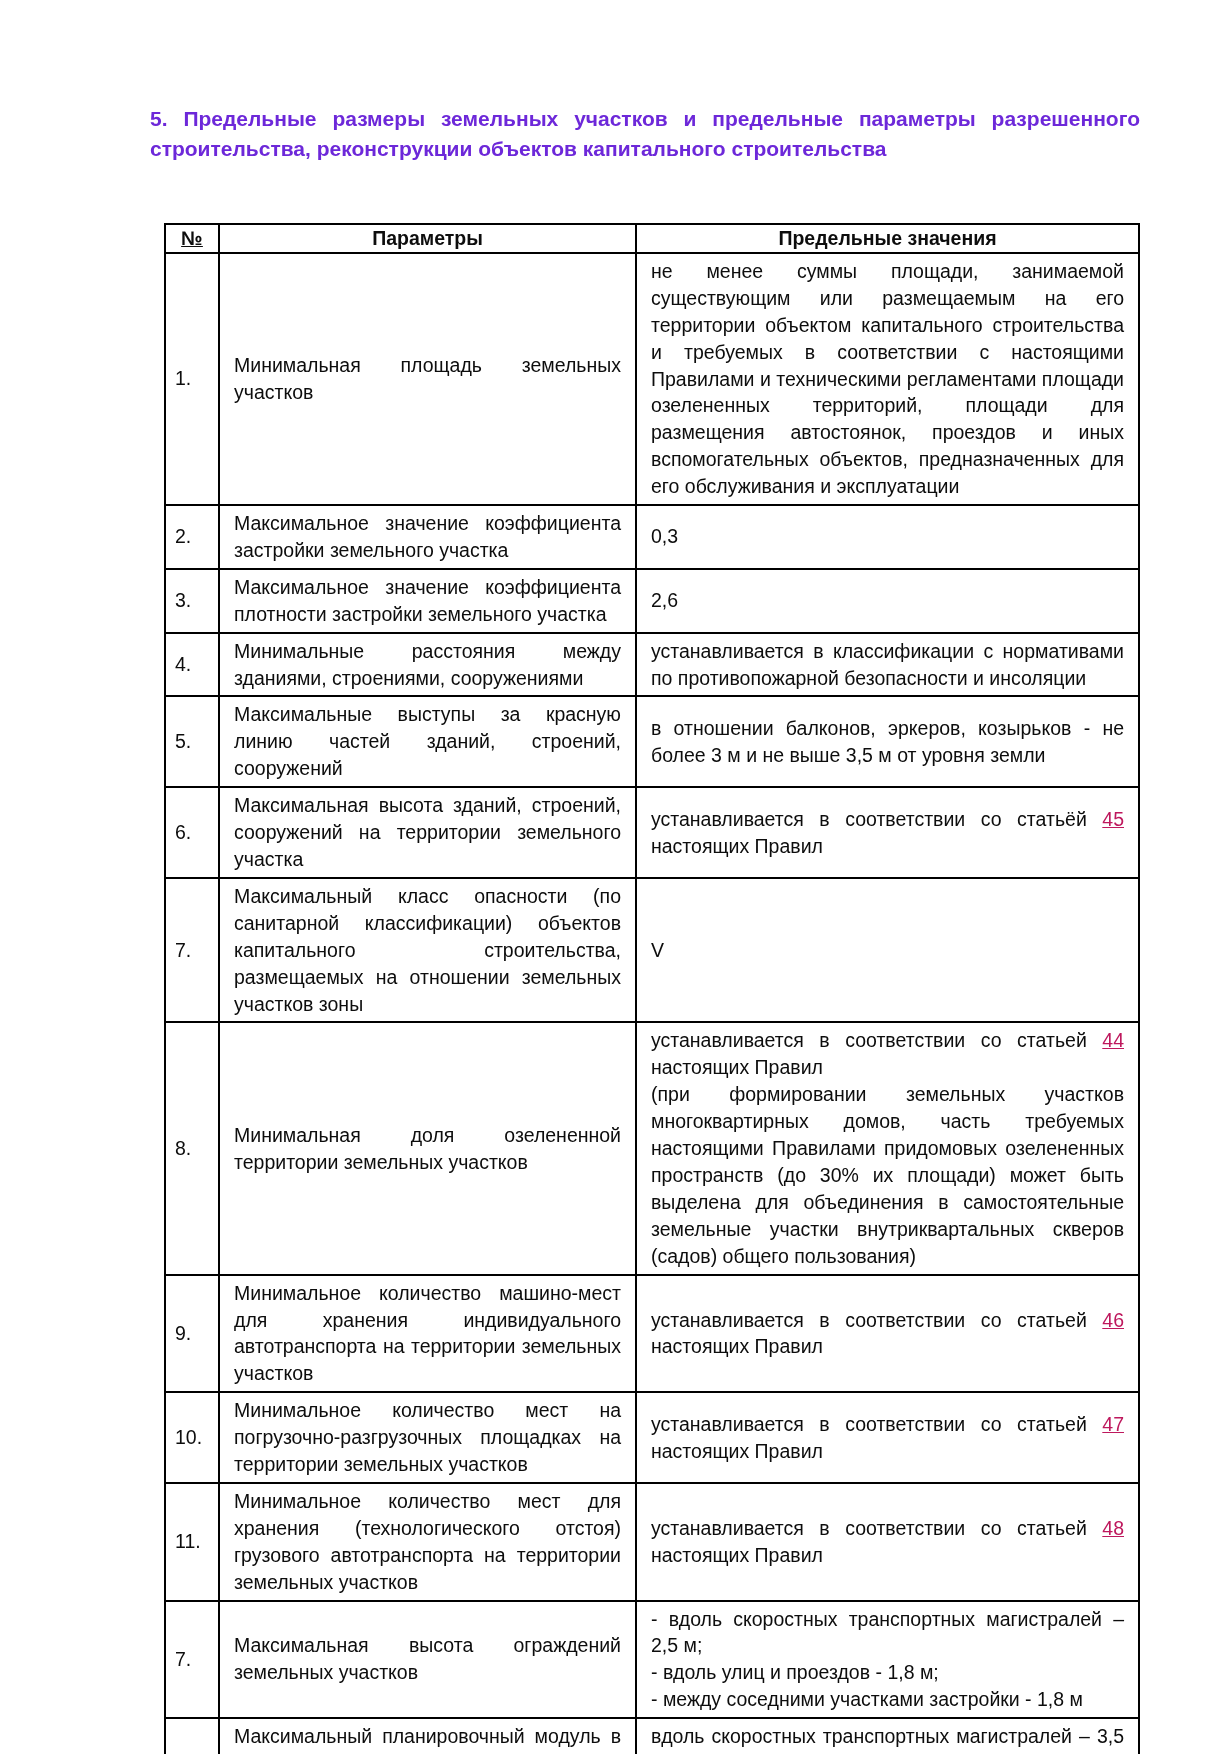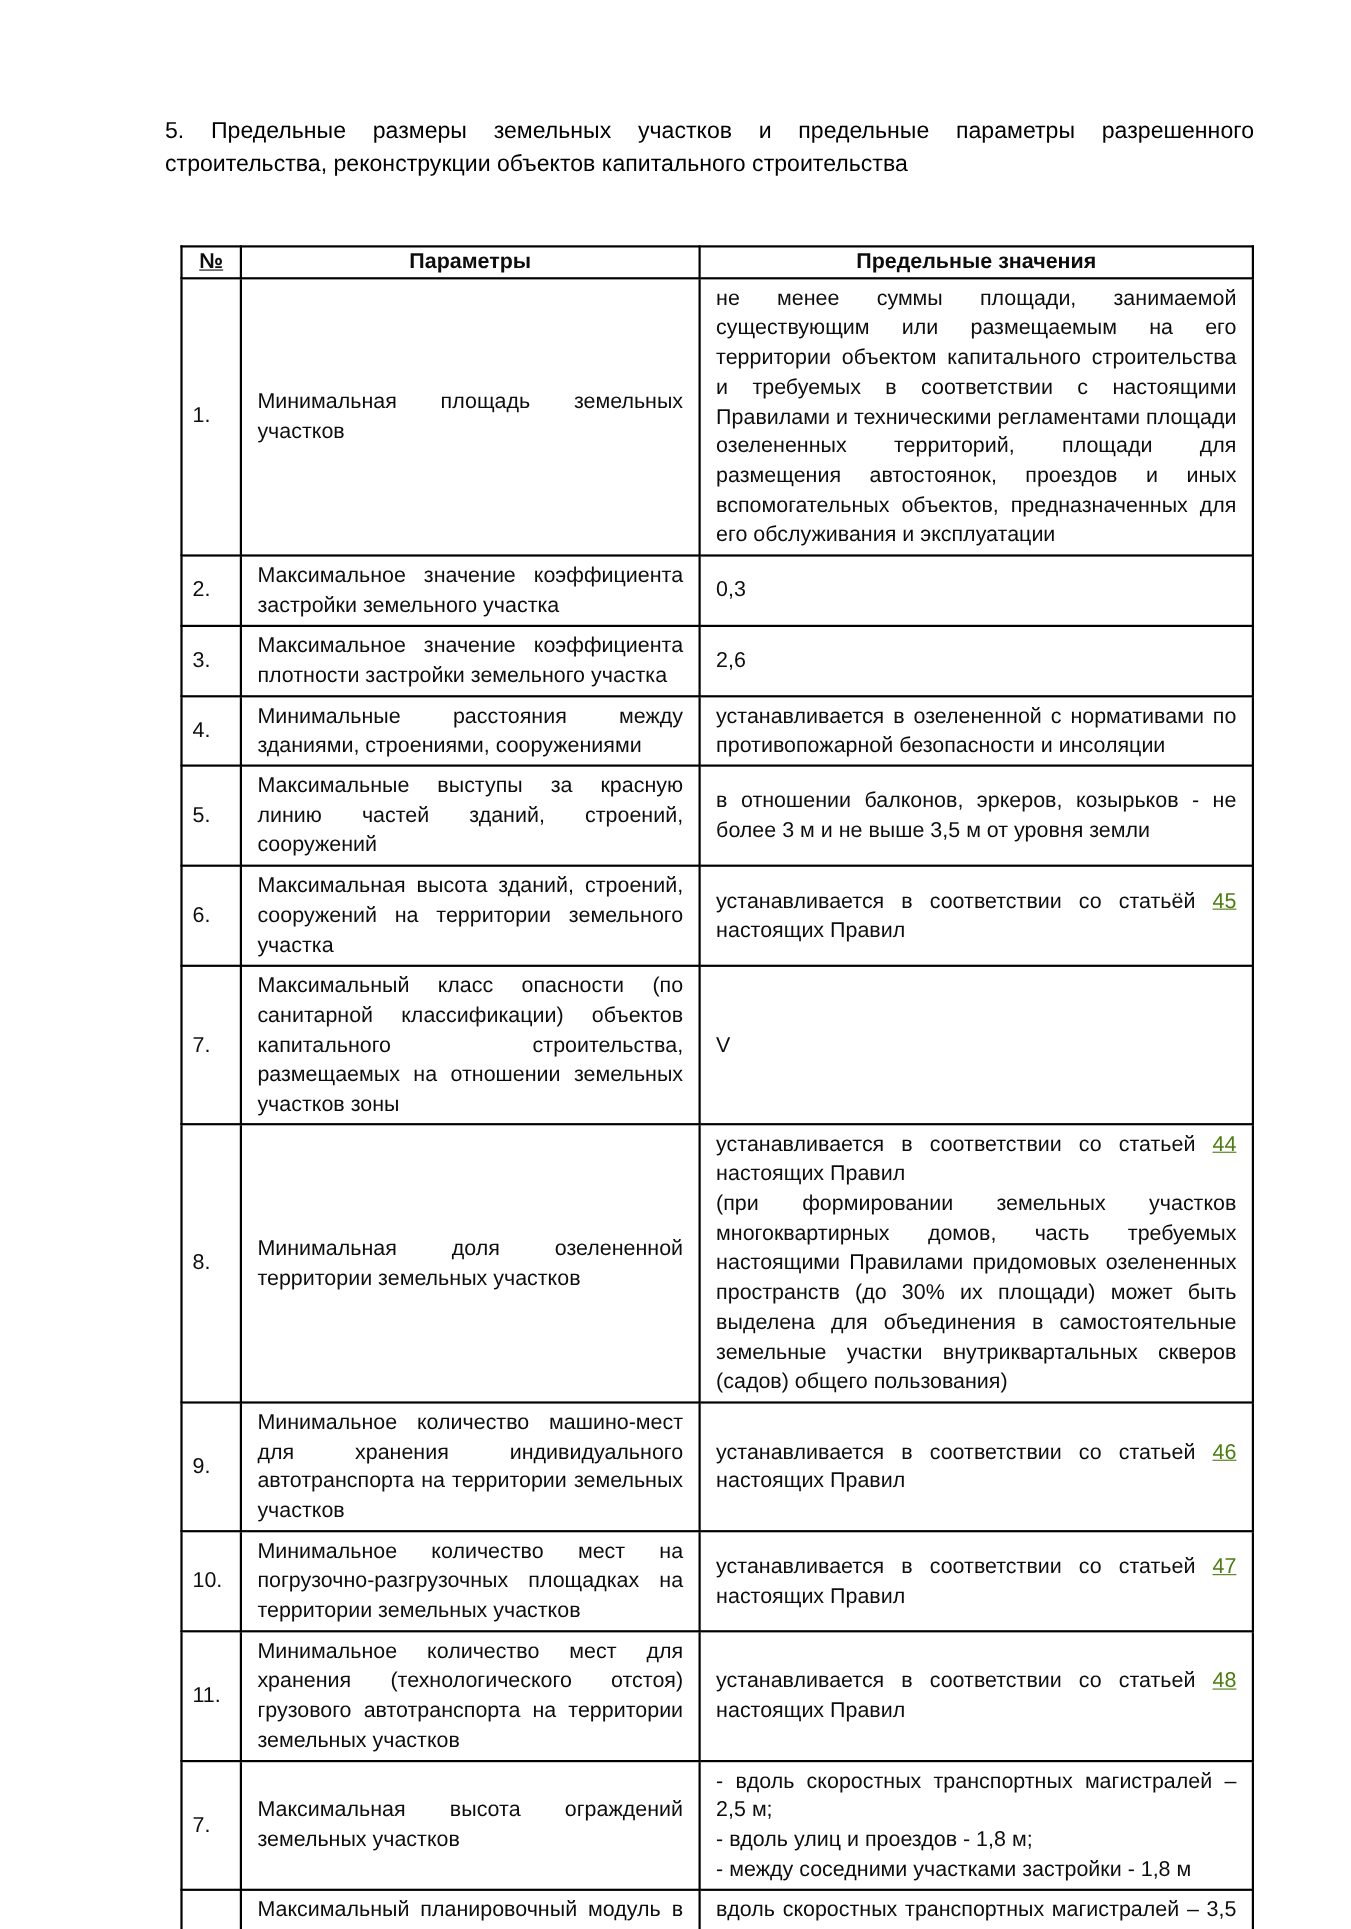--- a/index.html
+++ b/index.html
@@ -9,22 +9,22 @@
     background: #ffffff;
     font-family: "Liberation Sans", sans-serif;
     color: #0d0d0d;
     box-sizing: border-box;
   }
   .page {
     box-sizing: border-box;
     padding: 104px 88px 0 150px;
   }
   .doc-heading {
-    color: #000000;
-    font-weight: normal;
+    color: #6d28d9;
+    font-weight: bold;
     font-size: 21px;
     line-height: 1.45;
     text-align: justify;
     margin: 0 0 0 0;
   }
   .doc-table {
     border-collapse: collapse;
     table-layout: fixed;
     width: 974px;
     margin-top: 58px;
@@ -53,21 +53,21 @@
     text-align: left;
     padding-left: 9px !important;
     vertical-align: middle;
   }
   .c-param p, .c-value p {
     margin: 0;
     line-height: 1.38;
     text-align: justify;
   }
   .doc-link {
-    color: #4d7c0f;
+    color: #be185d;
     text-decoration: underline;
     cursor: pointer;
   }
 </style>
 </head>
 <body>
 
 <div class="page">
 
   <p class="doc-heading">5. Предельные размеры земельных участков и предельные параметры разрешенного строительства, реконструкции объектов капитального строительства</p>
@@ -114,21 +114,21 @@
           <td class="c-value">
             <p>2,6</p>
           </td>
         </tr>
         <tr>
           <td class="c-num">4.</td>
           <td class="c-param">
             <p>Минимальные расстояния между зданиями, строениями, сооружениями</p>
           </td>
           <td class="c-value">
-            <p>устанавливается в озелененной с нормативами по противопожарной безопасности и инсоляции</p>
+            <p>устанавливается в классификации с нормативами по противопожарной безопасности и инсоляции</p>
           </td>
         </tr>
         <tr>
           <td class="c-num">5.</td>
           <td class="c-param">
             <p>Максимальные выступы за красную линию частей зданий, строений, сооружений</p>
           </td>
           <td class="c-value">
             <p>в отношении балконов, эркеров, козырьков - не более 3 м и не выше 3,5 м от уровня земли</p>
           </td>

